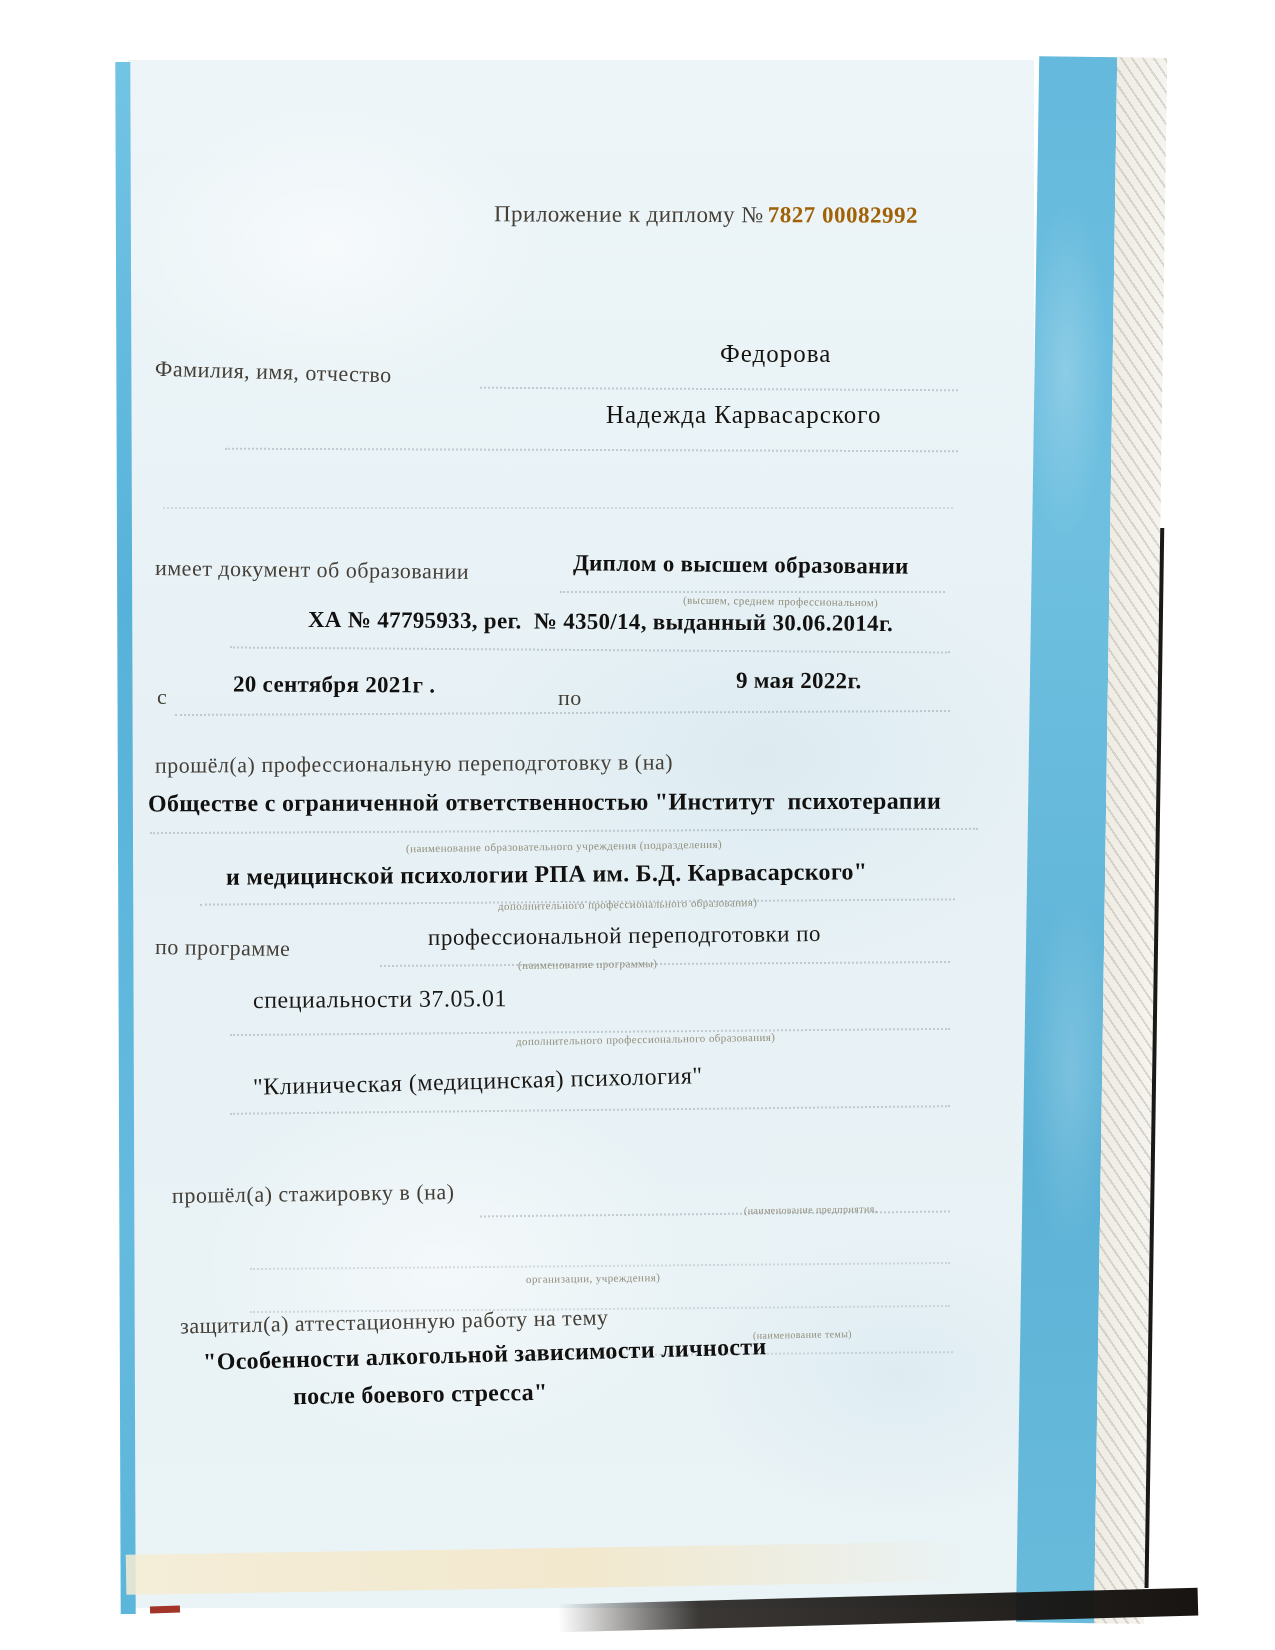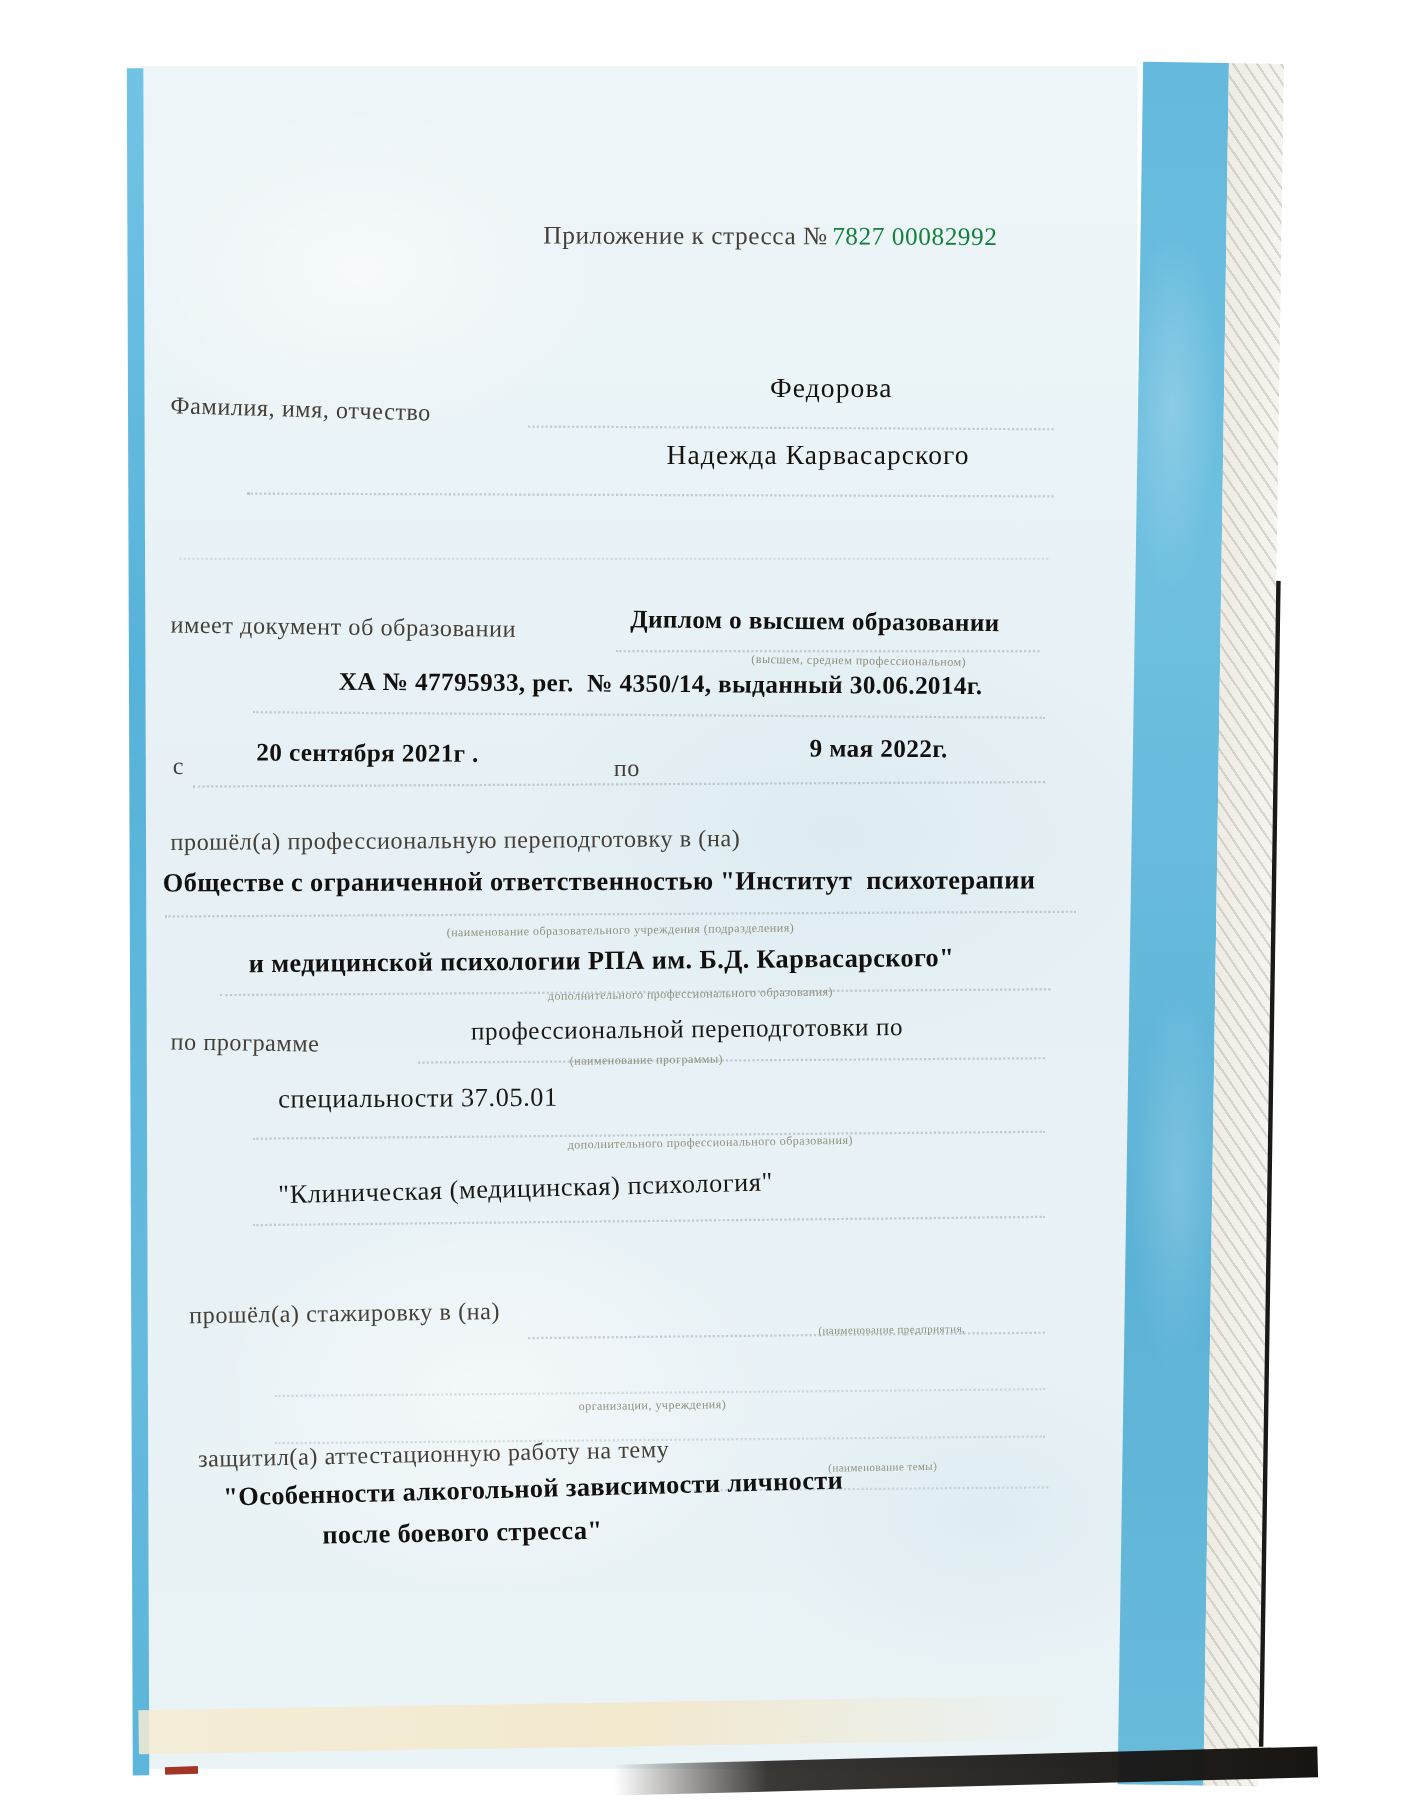--- a/index.html
+++ b/index.html
@@ -36,21 +36,21 @@
     transform:rotate(-1.5deg);}
   .red-mark{position:absolute;left:32px;top:1546px;width:30px;height:7px;z-index:8;
     background:#a23428;transform:rotate(-2deg);}
   .line{position:absolute;white-space:pre;z-index:10;}
   .lbl{font-size:22px;color:#443f37;letter-spacing:0.5px;}
   .val{font-size:23px;color:#1b1916;letter-spacing:0.5px;}
   .valb{font-size:23px;color:#121110;font-weight:bold;letter-spacing:0.3px;}
   .val-name{font-size:25px;color:#16140f;letter-spacing:1px;}
   .cap{font-size:11px;color:#93907f;letter-spacing:0.4px;z-index:10;position:absolute;white-space:pre;}
   .dots{position:absolute;height:0;border-top:2px dotted rgba(95,110,122,0.30);z-index:5;}
-  .title-num{font-weight:normal;color:#15803d;letter-spacing:0.5px;}
+  .title-num{font-weight:bold;color:#a16207;letter-spacing:0.5px;}
 </style>
 </head>
 <body>
 
 <div id="scan">
   <div class="paper"></div>
   <div class="strip-left"></div>
 
   <div class="right-edge">
     <div class="band-right"></div>
@@ -68,25 +68,25 @@
   <div class="dots" style="left:82px;top:841px;width:755px;transform:rotate(-0.4deg)"></div>
   <div class="dots" style="left:262px;top:903px;width:570px;transform:rotate(-0.4deg)"></div>
   <div class="dots" style="left:112px;top:971px;width:720px;transform:rotate(-0.5deg)"></div>
   <div class="dots" style="left:112px;top:1049px;width:720px;transform:rotate(-0.6deg)"></div>
   <div class="dots" style="left:362px;top:1153px;width:470px;transform:rotate(-0.6deg)"></div>
   <div class="dots" style="left:132px;top:1205px;width:700px;transform:rotate(-0.5deg);opacity:.7"></div>
   <div class="dots" style="left:132px;top:1248px;width:700px;transform:rotate(-0.5deg);opacity:.7"></div>
   <div class="dots" style="left:405px;top:1293px;width:430px;transform:rotate(-0.5deg);opacity:.7"></div>
 
   <div class="line" style="left:360px;top:124px;transform:rotate(0.2deg)">
-    <span class="lbl" style="font-size:23px">Приложение к стресса №</span><span> </span><span class="title-num" style="font-size:23px">7827 00082992</span>
+    <span class="lbl" style="font-size:23px">Приложение к диплому №</span><span> </span><span class="title-num" style="font-size:23px">7827 00082992</span>
   </div>
 
   <div class="line lbl" style="left:37px;top:299px;transform:rotate(1.6deg)">Фамилия, имя, отчество</div>
-  <div class="line val-name" style="left:582px;top:280px">Федорова</div>
+  <div class="line val-name" style="left:602px;top:280px">Федорова</div>
   <div class="line val-name" style="left:488px;top:341px">Надежда Карвасарского</div>
 
   <div class="line lbl" style="left:37px;top:497px;transform:rotate(0.7deg)">имеет документ об образовании</div>
   <div class="line valb" style="left:455px;top:492px;transform:rotate(0.6deg)">Диплом о высшем образовании</div>
   <div class="cap" style="left:565px;top:535px;transform:rotate(0.8deg)">(высшем, среднем профессиональном)</div>
   <div class="line valb" style="left:190px;top:549px;transform:rotate(0.4deg)">ХА № 47795933, рег.  № 4350/14, выданный 30.06.2014г.</div>
 
   <div class="line lbl" style="left:39px;top:624px">с</div>
   <div class="line valb" style="left:115px;top:612px;transform:rotate(0.3deg)">20 сентября 2021г .</div>
   <div class="line lbl" style="left:440px;top:625px">по</div>

